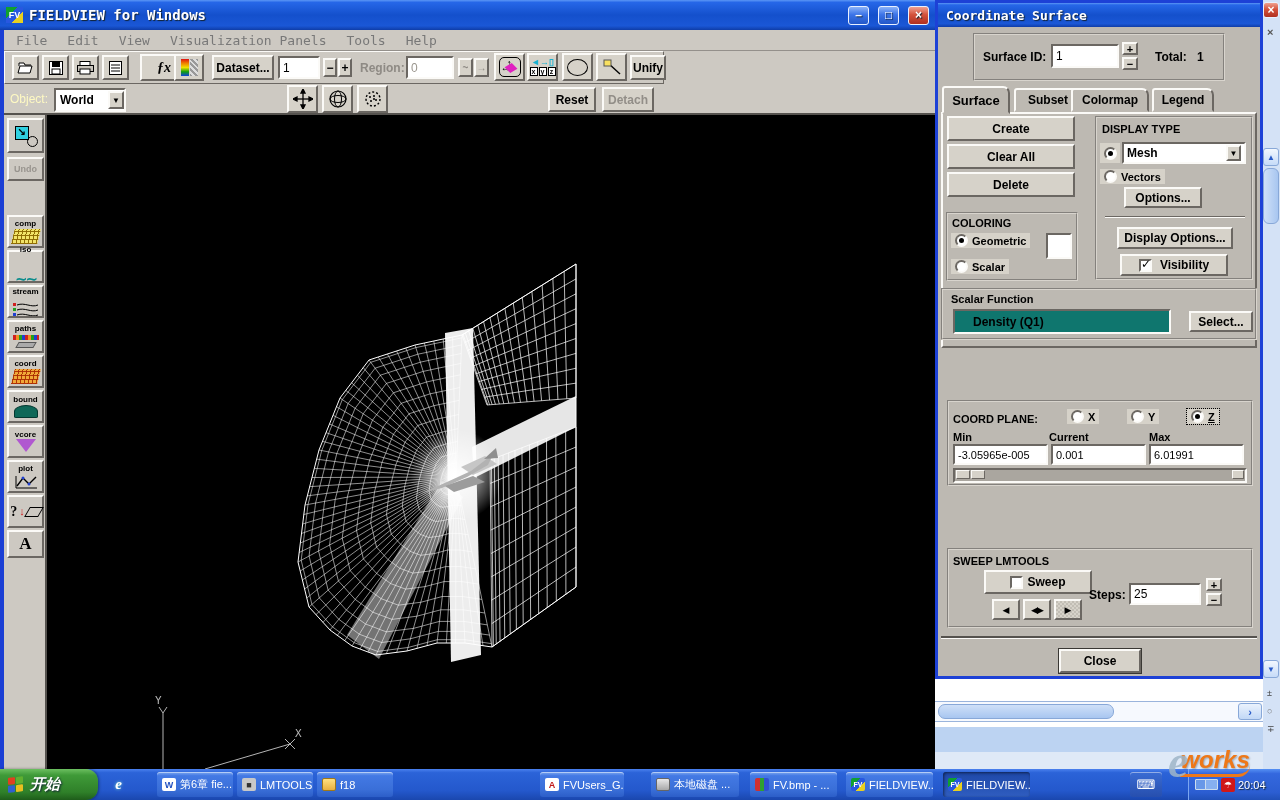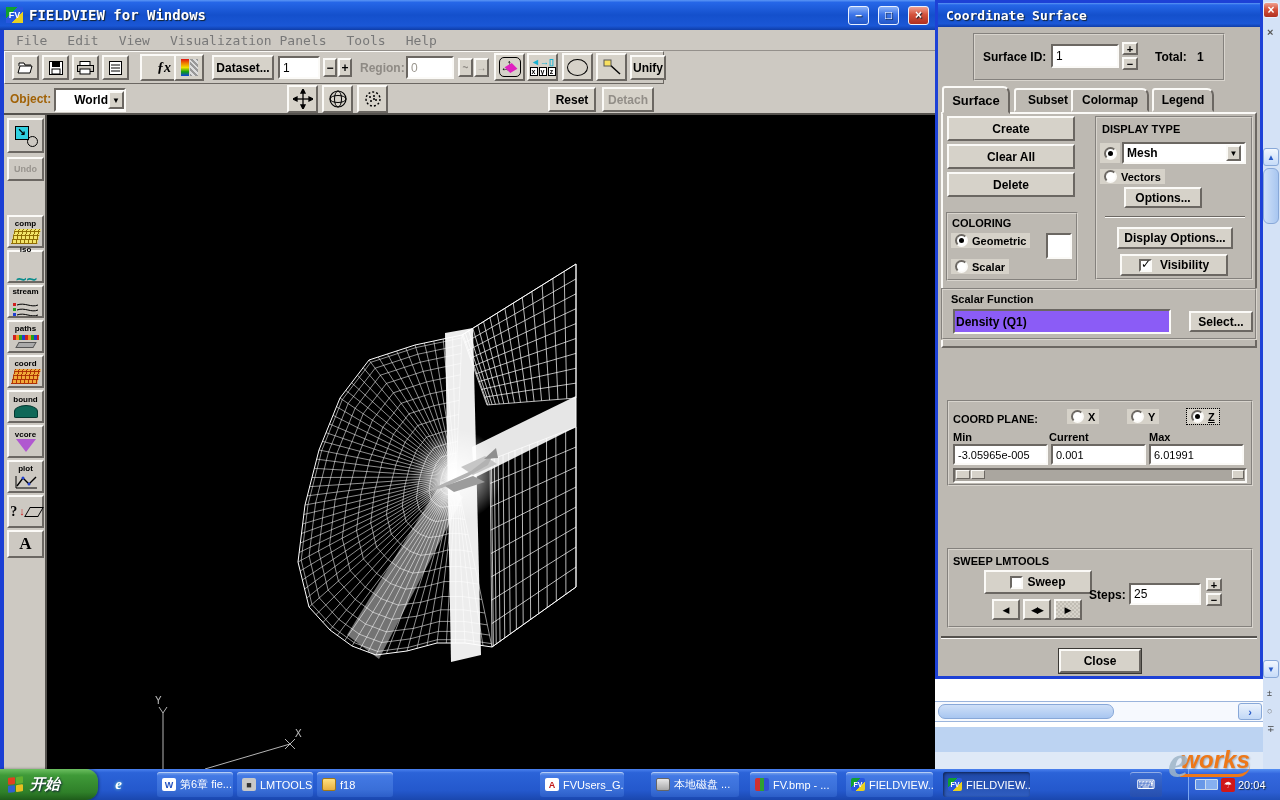--- a/index.html
+++ b/index.html
@@ -6,21 +6,21 @@
 body{background:#444}
 #screen{position:relative;width:1280px;height:800px;background:#000;overflow:hidden;font-family:"Liberation Sans",sans-serif;cursor:default}
 .abs{position:absolute}
 .r2{border:2px solid;border-color:#fbfaf7 #6b6762 #6b6762 #fbfaf7}
 .r1{border:1px solid;border-color:#fbfaf7 #6b6762 #6b6762 #fbfaf7}
 .s2{border:2px solid;border-color:#6b6762 #fbfaf7 #fbfaf7 #6b6762}
 .gb{border:2px groove #d8d4cd}
 .btn{background:#d6d2c9;color:#000;display:flex;align-items:center;justify-content:center;font-weight:bold;font-size:12px;white-space:nowrap}
 .tb{background:#cdc9c2}
 .inp{background:#fff;border:2px solid;border-color:#6b6762 #fbfaf7 #fbfaf7 #6b6762;font:12px "Liberation Sans",sans-serif;padding:0 3px;color:#000;outline:none}
-.lbl{font-weight:bold;font-size:11px;color:#a16207;white-space:nowrap}
+.lbl{font-weight:normal;font-size:11px;color:#fef9c3;white-space:nowrap}
 .titlebar{background:linear-gradient(180deg,#5c97f5 0%,#2667e8 8%,#1450cc 50%,#1a57d6 86%,#0f3da8 100%);color:#fff;font:bold 14px "DejaVu Sans Mono",monospace;display:flex;align-items:center;text-shadow:1px 1px 1px #123}
 .xpb{width:21px;height:19px;border-radius:3px;border:1px solid #e8f0ff;display:flex;align-items:center;justify-content:center;color:#fff;font:bold 12px "Liberation Sans",sans-serif;background:linear-gradient(180deg,#8ab2f8,#3c74e8 45%,#2257c8)}
 .xpb.close{background:linear-gradient(180deg,#f0a090,#d4523c 45%,#b03020)}
 .menu{font:13px "DejaVu Sans Mono",monospace;color:#787878;white-space:pre}
 .radio{display:inline-block;width:13px;height:13px;border-radius:50%;background:#fff;border:2px solid;border-color:#6b6762 #fbfaf7 #fbfaf7 #6b6762;position:relative;flex:none}
 .radio.sel::after{content:"";position:absolute;left:2px;top:2px;width:5px;height:5px;border-radius:50%;background:#000}
 .chk{display:inline-block;width:13px;height:13px;background:#fff;border:2px solid;border-color:#6b6762 #fbfaf7 #fbfaf7 #6b6762;position:relative;flex:none}
 .chk.on::after{content:"✓";position:absolute;left:0;top:-4px;font:bold 12px "DejaVu Sans",sans-serif;color:#000}
 .chip{background:#d6d2c9;display:flex;align-items:center;gap:4px;padding:1px 4px;font-weight:bold;font-size:11px}
 .tool{left:7px;width:37px;background:#cdc9c2;display:flex;flex-direction:column;align-items:center;justify-content:center;font:bold 8px "Liberation Sans",sans-serif;color:#000;line-height:1}
@@ -127,21 +127,21 @@
         <line x1="18" y1="15" x2="6" y2="4" stroke="#000" stroke-width="1.4"></line>
         <rect x="2" y="1" width="7" height="6" fill="#f8e060" stroke="#555"></rect>
       </svg>
   </div>
   <div class="abs btn r2" style="left:630px;top:55px;width:36px;height:25px">
       <span>Unify</span>
     </div>
 
   <div class="abs tb" style="left:4px;top:84px;width:931px;height:31px;border-bottom:2px solid #55524e"></div>
   <span class="abs lbl" style="left:10px;top:92px;font-size:12px">Object:</span>
-  <div class="abs inp" style="left:54px;top:88px;width:72px;height:24px;display:flex;align-items:center;justify-content:flex-end;padding:0 0 0 4px">
+  <div class="abs inp" style="left:54px;top:88px;width:72px;height:24px;display:flex;align-items:center;justify-content:space-between;padding:0 0 0 4px">
     <span style="font-weight:bold">World</span>
     <span class="btn r2" style="width:16px;height:18px;font-size:8px">▼</span>
   </div>
   <div class="abs btn r2" style="left:287px;top:85px;width:31px;height:28px">
     <svg width="20" height="20">
         <g stroke="#000" stroke-width="1.3" fill="#000">
           <line x1="10" y1="2" x2="10" y2="18"></line>
           <line x1="2" y1="10" x2="18" y2="10"></line>
           <path d="M10,0 L8,4 L12,4 Z"></path>
           <path d="M10,20 L8,16 L12,16 Z"></path>
@@ -468,21 +468,21 @@
           </span>
         <span class="abs s2" style="left:98px;top:19px;width:26px;height:26px;background:#fff"></span>
         <span class="abs chip" style="left:3px;top:45px">
             <span class="radio"></span>
             <span>Scalar</span>
           </span>
       </div>
 
       <div class="abs gb" style="left:3px;top:261px;width:316px;height:52px">
         <span class="abs panlbl" style="left:8px;top:3px">Scalar Function</span>
-        <div class="abs s2" style="left:10px;top:19px;width:218px;height:25px;background:#8b5cf6;display:flex;align-items:center;padding-left:1px;font-weight:bold;font-size:12px">
+        <div class="abs s2" style="left:10px;top:19px;width:218px;height:25px;background:#0f766e;display:flex;align-items:center;padding-left:18px;font-weight:bold;font-size:12px">
             <span>Density (Q1)</span>
           </div>
         <div class="abs btn r2" style="left:246px;top:21px;width:64px;height:21px">
             <span>Select...</span>
           </div>
       </div>
 
       <div class="abs gb" style="left:9px;top:373px;width:306px;height:86px">
         <span class="abs panlbl" style="left:4px;top:11px">COORD PLANE:</span>
         <span class="abs chip" style="left:118px;top:7px">

